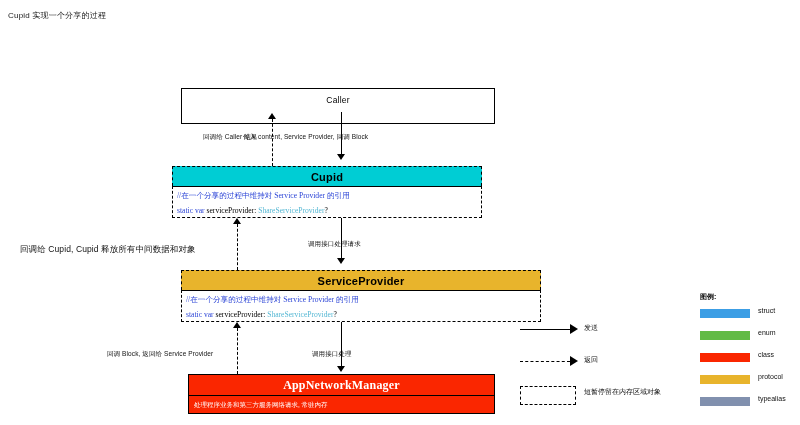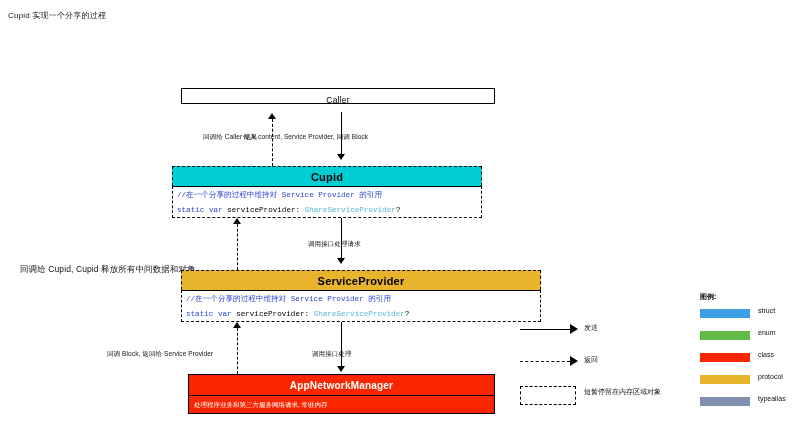--- a/index.html
+++ b/index.html
@@ -16,21 +16,21 @@
 
   
   .node{box-sizing:border-box;}
   .node-title{
     box-sizing:border-box;width:100%;text-align:center;
     font-weight:bold;letter-spacing:.2px;
   }
   .node-body{box-sizing:border-box;width:100%;background:#fff;}
 
   
-  #caller{left:181px;top:88px;width:314px;height:16px;border:1px solid #000;background:#fff;}
+  #caller{left:181px;top:88px;width:314px;height:36px;border:1px solid #000;background:#fff;}
   #caller .node-title{font-weight:normal;font-size:8.5px;line-height:22px;color:#000;}
 
   
   #cupid{left:172px;top:166px;width:310px;height:52px;}
   #cupid .node-title{
     height:20px;line-height:20px;font-size:11px;color:#000;
     background:#00cdd4;border:1px dashed #000;border-bottom:none;
   }
   #cupid .node-body{
     height:32px;border:1px dashed #000;border-top:1px solid #000;
@@ -42,31 +42,32 @@
     height:20px;line-height:20px;font-size:11px;color:#000;
     background:#e8b42c;border:1px dashed #000;border-bottom:none;
   }
   #svcprov .node-body{
     height:32px;border:1px dashed #000;border-top:1px solid #000;
   }
 
   
   #appnet{left:188px;top:374px;width:307px;height:40px;border:1px solid #000;}
   #appnet .node-title{
-    height:21px;line-height:21px;font-size:10px;color:#fff;background:#fa2600;
+    height:21px;line-height:21px;font-size:12px;color:#fff;background:#fa2600;
     border-bottom:1px solid #000;
+    font-family:Liberation Serif, serif;
   }
   #appnet .node-body{height:17px;background:#fa2600;}
   #appnet .body-line{
     font-size:6.5px;color:#fff;line-height:17px;padding-left:5px;white-space:nowrap;
   }
 
   
   .code{
-    font-family:Liberation Mono, monospace;
+    font-family:Liberation Serif, serif;
     font-size:7.6px;line-height:15px;padding:1px 0 0 4px;white-space:nowrap;
   }
   .code .ln{display:block;height:15px;}
   .c-comment{color:#2b44d6;}
   .c-kw{color:#2b44d6;}
   .c-id{color:#000;}
   .c-type{color:#56b8d4;}
   .c-punc{color:#000;}
 
   
@@ -133,21 +134,21 @@
       </div>
     </div>
   </div>
 
   <div class="abs vline" style="left:341px;top:218px;height:40px;"></div>
   <div class="abs arrow-dn" style="left:337px;top:258px;"></div>
   <div class="abs elabel" style="left:308px;top:240px;">调用接口处理请求</div>
 
   <div class="abs vdash" style="left:237px;top:224px;height:46px;"></div>
   <div class="abs arrow-up" style="left:233px;top:218px;"></div>
-  <div class="abs elabel big" style="left:20px;top:244px;margin-top:20px;">回调给 Cupid, Cupid 释放所有中间数据和对象</div>
+  <div class="abs elabel big" style="left:20px;top:244px;">回调给 Cupid, Cupid 释放所有中间数据和对象</div>
 
   <div class="abs node" id="svcprov">
     <div class="node-title" style="background-color: rgb(232, 180, 44);">ServiceProvider</div>
     <div class="node-body">
       <div class="code">
         <span class="ln"><span class="c-comment">//在一个分享的过程中维持对 Service Provider 的引用</span></span>
         <span class="ln"><span class="c-kw">static var</span><span class="c-id">&nbsp;</span><span class="c-id">serviceProvider:</span><span class="c-id">&nbsp;</span><span class="c-type">ShareServiceProvider</span><span class="c-punc">?</span></span>
       </div>
     </div>
   </div>

